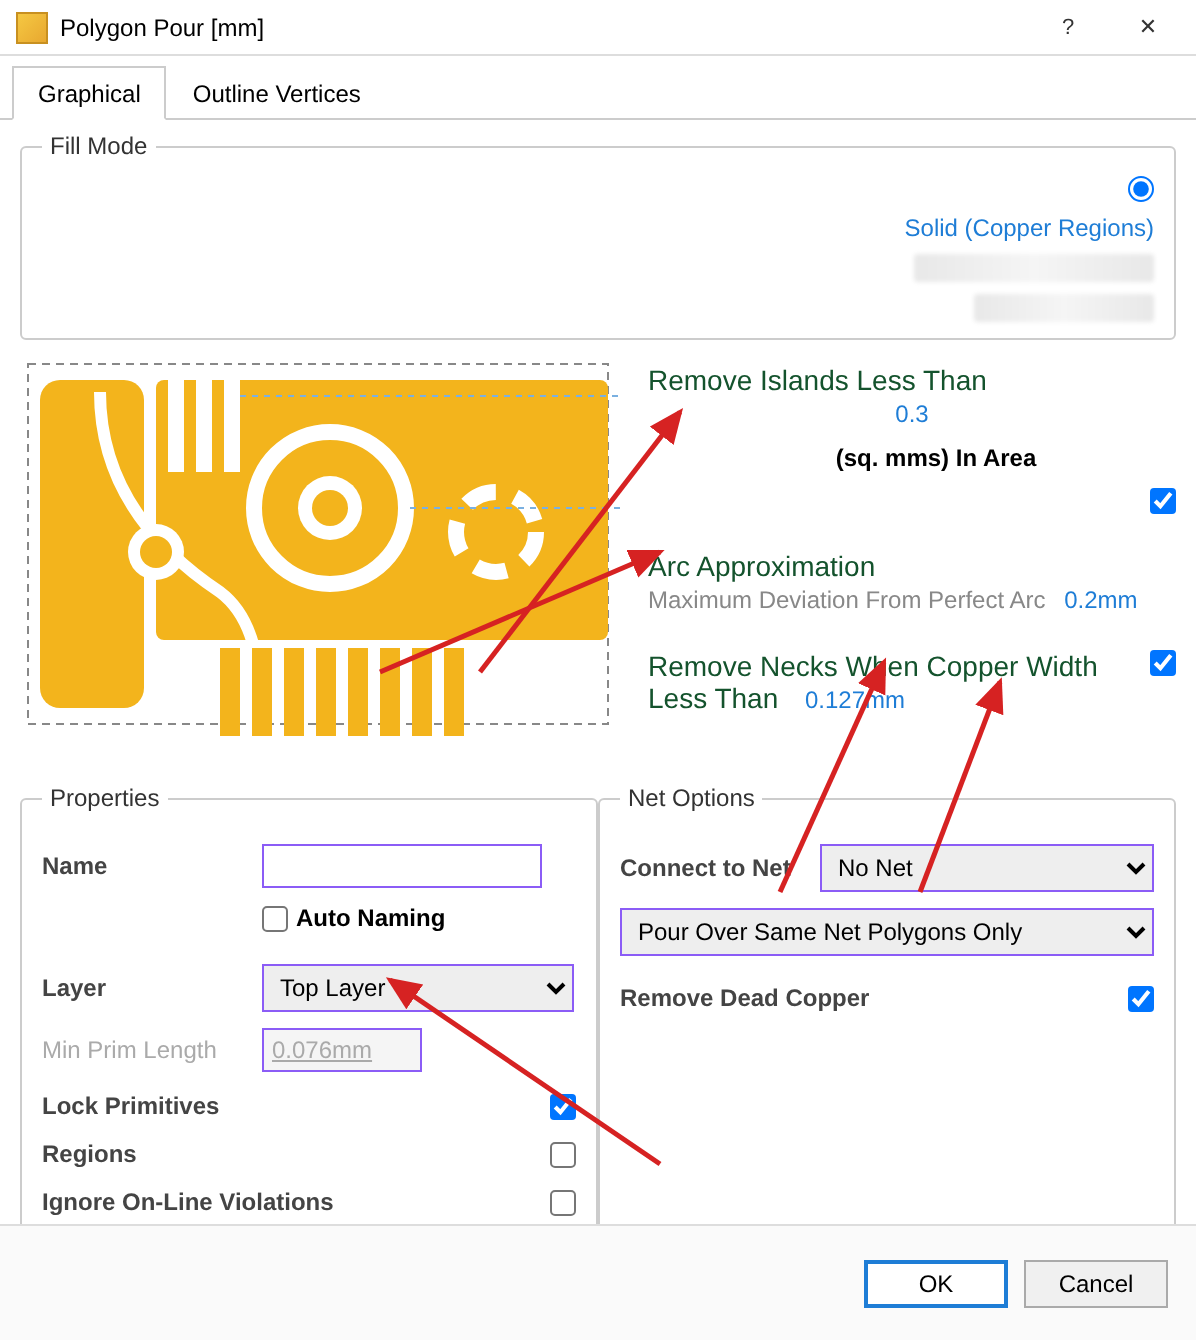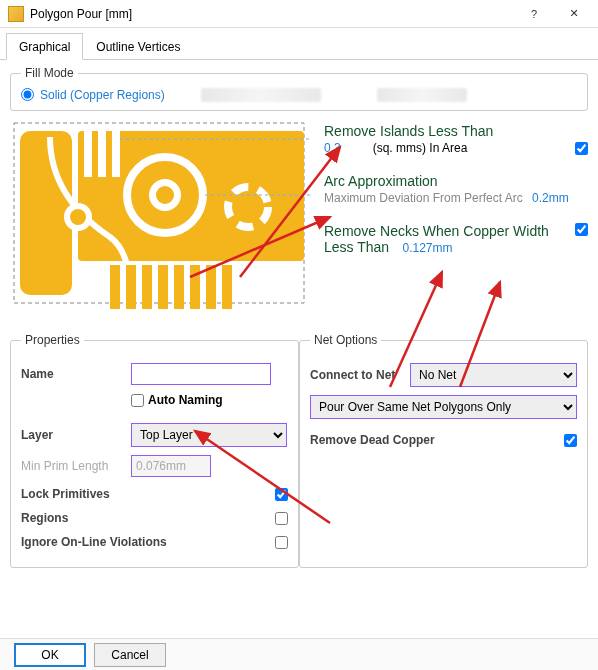--- a/index.html
+++ b/index.html
@@ -52,64 +52,65 @@
       border-bottom: 1px solid #fff;
     }
     .content { padding: 6px 10px; }
     fieldset {
       border: 1px solid #ccc;
       border-radius: 3px;
       padding: 8px 10px;
       margin-bottom: 6px;
     }
     legend { font-size: 12px; padding: 0 4px; color: #333; }
-    .radio-row { display: flex; align-items: flex-start; gap: 6px; }
+    .radio-row { display: flex; align-items: flex-end; gap: 6px; flex-direction: column; }
     .radio-row input[type=radio] { margin: 0; }
     .radio-label { color: #1e7dd6; }
     .blur-strip {
       height: 14px; width: 120px;
       background: linear-gradient(90deg, #e8e8e8, #f5f5f5, #e8e8e8);
       filter: blur(1px);
       border-radius: 2px;
     }
     .preview-row { display: flex; gap: 14px; margin: 6px 0; }
     .preview-box {
       width: 300px; height: 210px;
       position: relative;
       flex-shrink: 0;
     }
     .settings-col { flex: 1; padding-top: 6px; }
     .setting-group { margin-bottom: 18px; }
     .setting-title { font-weight: 400; color: #14532d; font-size: 14px; }
     .setting-sub { color: #888; font-size: 12px; margin-top: 2px; }
-    .setting-line { display: flex; align-items: center; gap: 8px; margin-top: 2px; }
+    .setting-line { display: flex; align-items: center; gap: 8px; margin-top: 2px; flex-direction: column; }
     .setting-val { color: #1e7dd6; }
     .cb-end { margin-left: auto; }
     .cols { display: flex; gap: 0; }
     .col { flex: 1; }
     .form-row { display: flex; align-items: center; margin: 8px 0; }
     .form-label { width: 110px; color: #444; font-weight: 600; font-size: 12px; }
     .form-label.muted { color: #aaa; font-weight: normal; }
     input[type=text], select {
       font-size: 12px;
       padding: 3px 4px;
       border: 1px solid #8b5cf6;
       background: #fff;
     }
-    input[type=text] { width: 120px; }
+    input[type=text] { width: 120px; text-decoration: underline; }
     select { width: 156px; background: #eee; }
     input[disabled] { background: #f5f5f5; color: #aaa; }
     .cb-row { display: flex; align-items: center; margin: 10px 0; }
     .cb-row .cb-label { flex: 1; color: #444; font-weight: 600; }
     .auto-naming { margin-left: 110px; display: flex; align-items: center; gap: 4px; font-weight: 600; }
     .footer {
       position: absolute;
       bottom: 0; left: 0; right: 0;
-      height: 32px;
+      height: 58px;
       display: flex;
+      justify-content: flex-end;
       align-items: center;
       gap: 8px;
       padding: 0 14px;
       border-top: 1px solid #ddd;
       background: #fafafa;
     }
     .btn {
       min-width: 72px; height: 24px;
       border: 1px solid #aaa;
       background: #f0f0f0;
@@ -188,21 +189,21 @@
         <line x1="110" y1="22" x2="300" y2="22" stroke="#7ab0e0" stroke-width="1" stroke-dasharray="3 3"></line>
         <line x1="195" y1="78" x2="300" y2="78" stroke="#7ab0e0" stroke-width="1" stroke-dasharray="3 3"></line>
       </svg>
     </div>
 
     <div class="settings-col">
       <div class="setting-group">
         <div class="setting-title">Remove Islands Less Than</div>
         <div class="setting-line">
           <span class="setting-val">0.3</span>
-          <span style="margin-left:24px;font-weight:400;">(sq. mms) In Area</span>
+          <span style="margin-left:24px;font-weight:700;">(sq. mms) In Area</span>
           <input type="checkbox" checked="" class="cb-end" style="">
         </div>
       </div>
       <div class="setting-group">
         <div class="setting-title">Arc Approximation</div>
         <div class="setting-sub">
           <span>Maximum Deviation From Perfect Arc</span>
           <span class="setting-val" style="margin-left:6px;">0.2mm</span>
         </div>
       </div>

